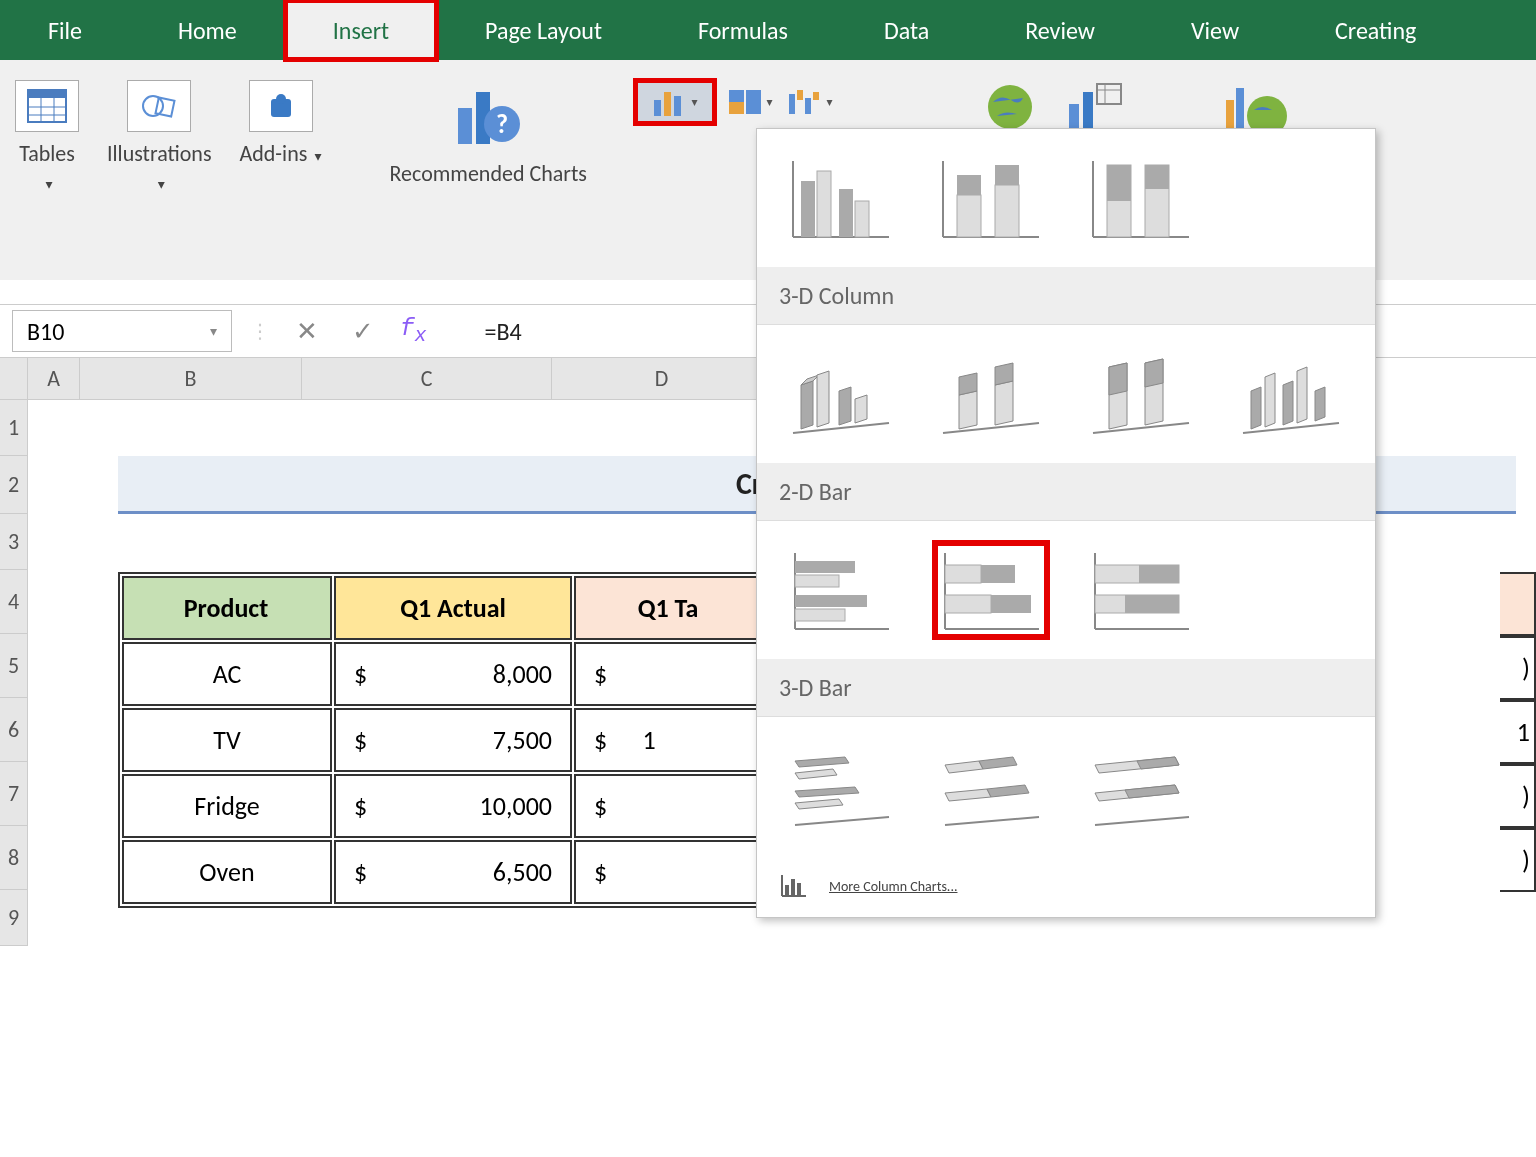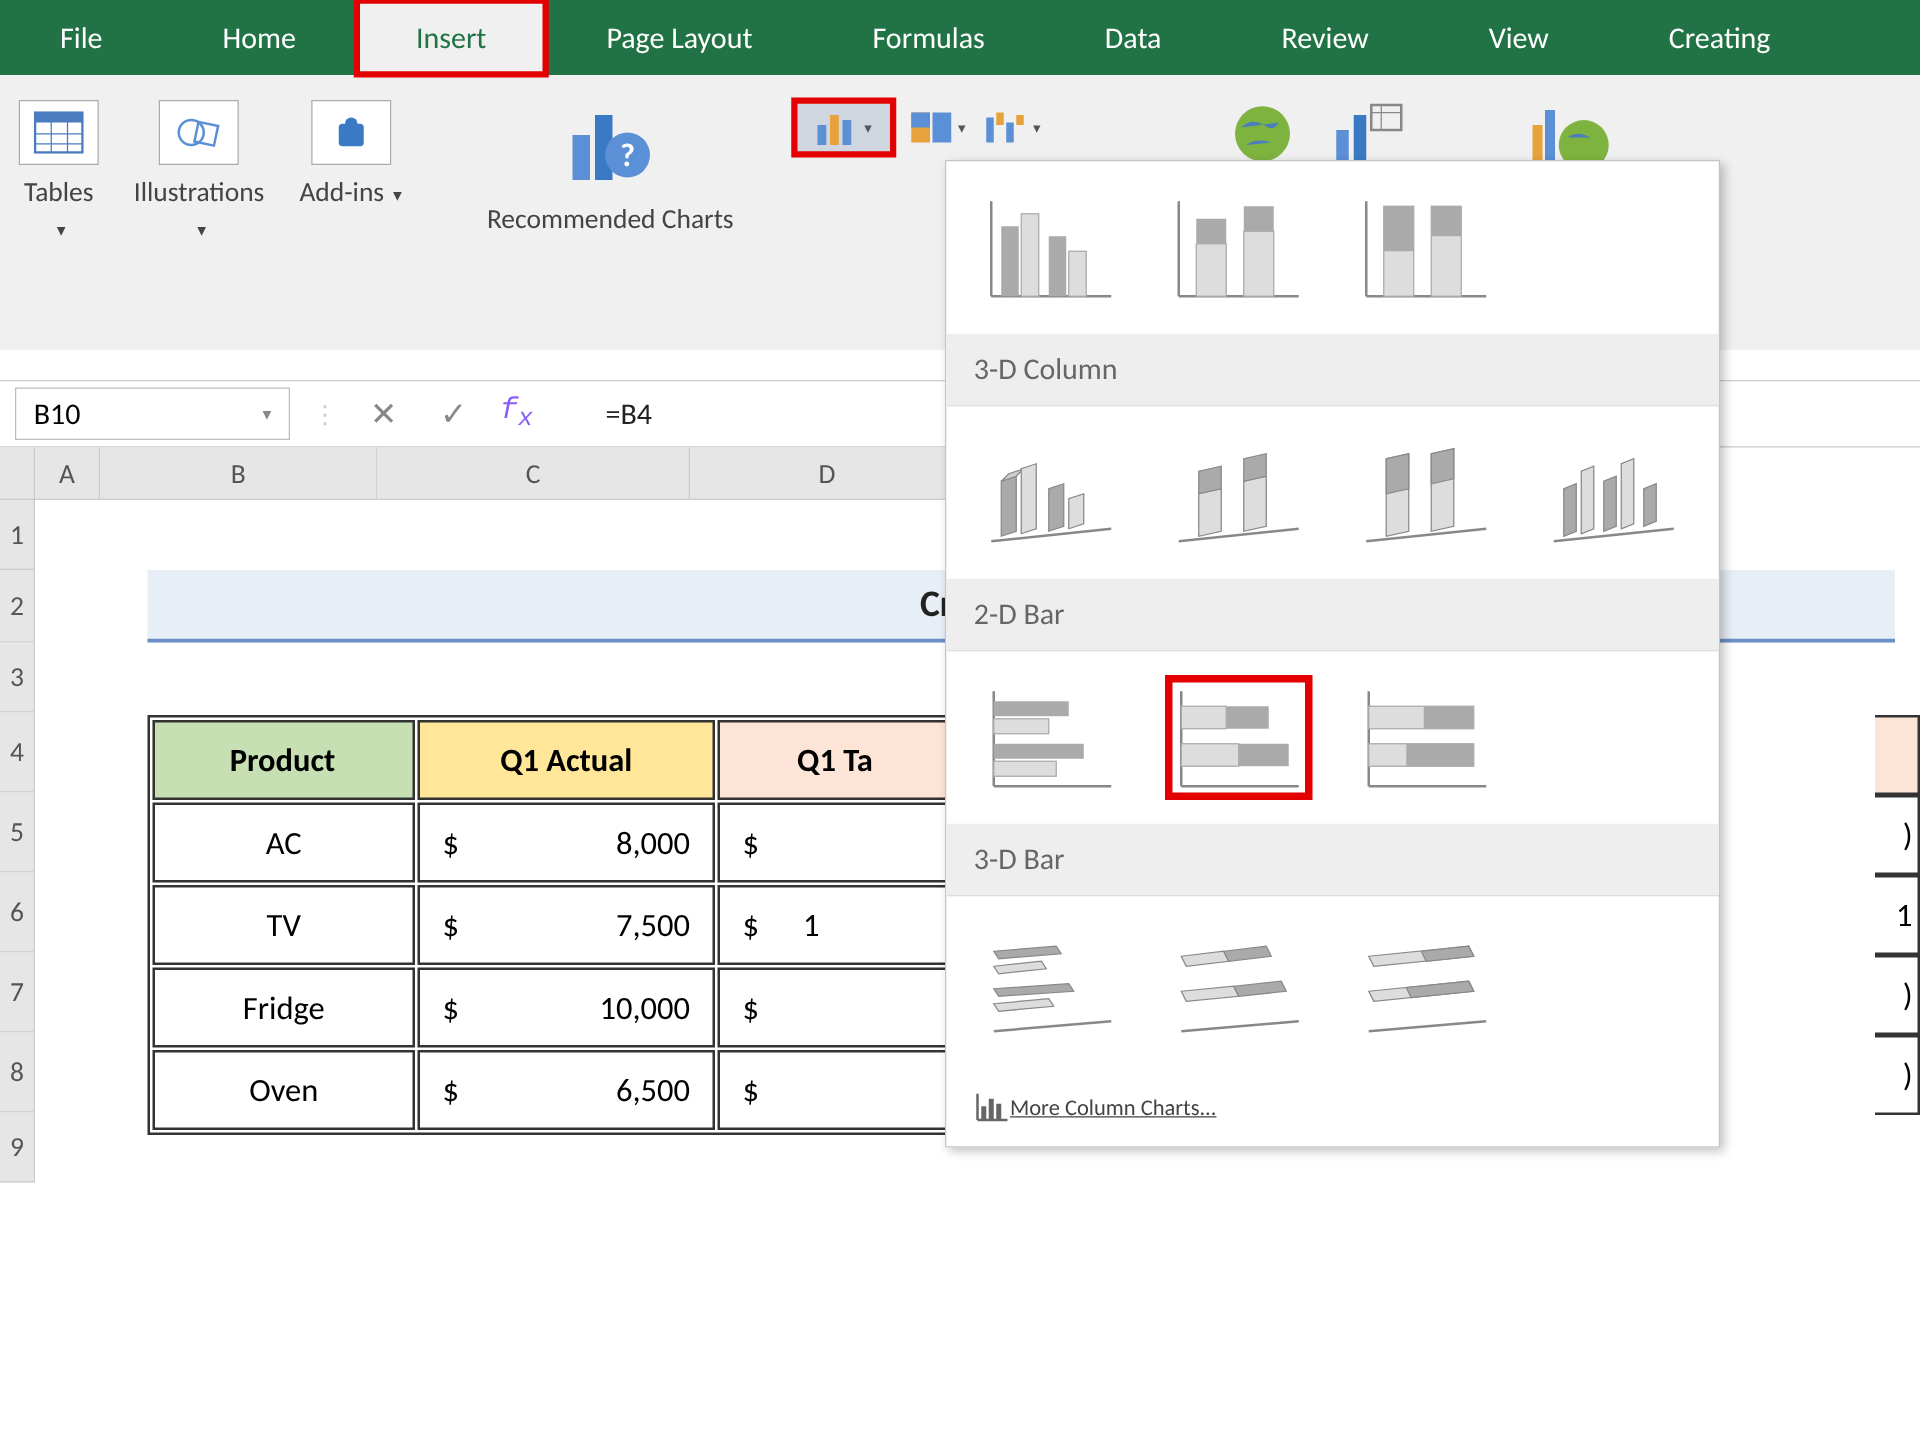--- a/index.html
+++ b/index.html
@@ -22,21 +22,21 @@
 .small-chart-btn.pressed { background: #cfd6df; border: 1px solid #9aa5b2; }
 .small-caret { font-size: 12px; color: #555; margin-left: 3px; }
 
 
 .chart-dropdown { position: absolute; top: 128px; left: 756px; width: 620px; background: #fff; border: 1px solid #c5c5c5; box-shadow: 3px 3px 8px rgba(0,0,0,0.25); z-index: 5; }
 .chart-section-header { background: #eeeeee; color: #666; font-size: 24px; padding: 14px 22px; border-bottom: 1px solid #ddd; }
 .chart-section-body { display: flex; gap: 38px; padding: 22px 28px; flex-wrap: wrap; }
 .chart-thumb { width: 112px; height: 94px; display: flex; align-items: flex-end; justify-content: center; cursor: pointer; position: relative; }
 .chart-thumb svg { width: 100%; height: 100%; }
 .chart-thumb.highlight-red { outline: 6px solid #e40000; }
-.more-charts { padding: 18px 22px; display: flex; align-items: center; gap: 1px; color: #444; font-size: 18px; cursor: pointer; }
+.more-charts { padding: 18px 22px; display: flex; align-items: center; gap: 22px; color: #444; font-size: 14px; cursor: pointer; }
 .more-charts span { text-decoration: underline; }
 
 
 .formula-bar { height: 54px; border-top: 1px solid #ccc; border-bottom: 1px solid #ccc; display: flex; align-items: center; padding: 0 12px; gap: 18px; background: #fff; margin-top: 24px; }
 .name-box { width: 220px; height: 42px; border: 1px solid #bcbcbc; background: #fff; display: flex; align-items: center; justify-content: space-between; padding: 0 14px; font-size: 24px; }
 .nb-caret { color: #888; font-size: 14px; }
 .fb-btn { width: 38px; height: 38px; display: flex; align-items: center; justify-content: center; color: #888; font-size: 26px; }
 .fx-label { font-style: italic; font-size: 24px; color: #8b5cf6; font-family: Liberation Mono, monospace; }
 .formula-text { font-size: 24px; color: #222; margin-left: 40px; }
 .corner { width: 28px; height: 42px; border-right: 1px solid #ccc; border-bottom: 1px solid #ccc; background: #e6e6e6; }

